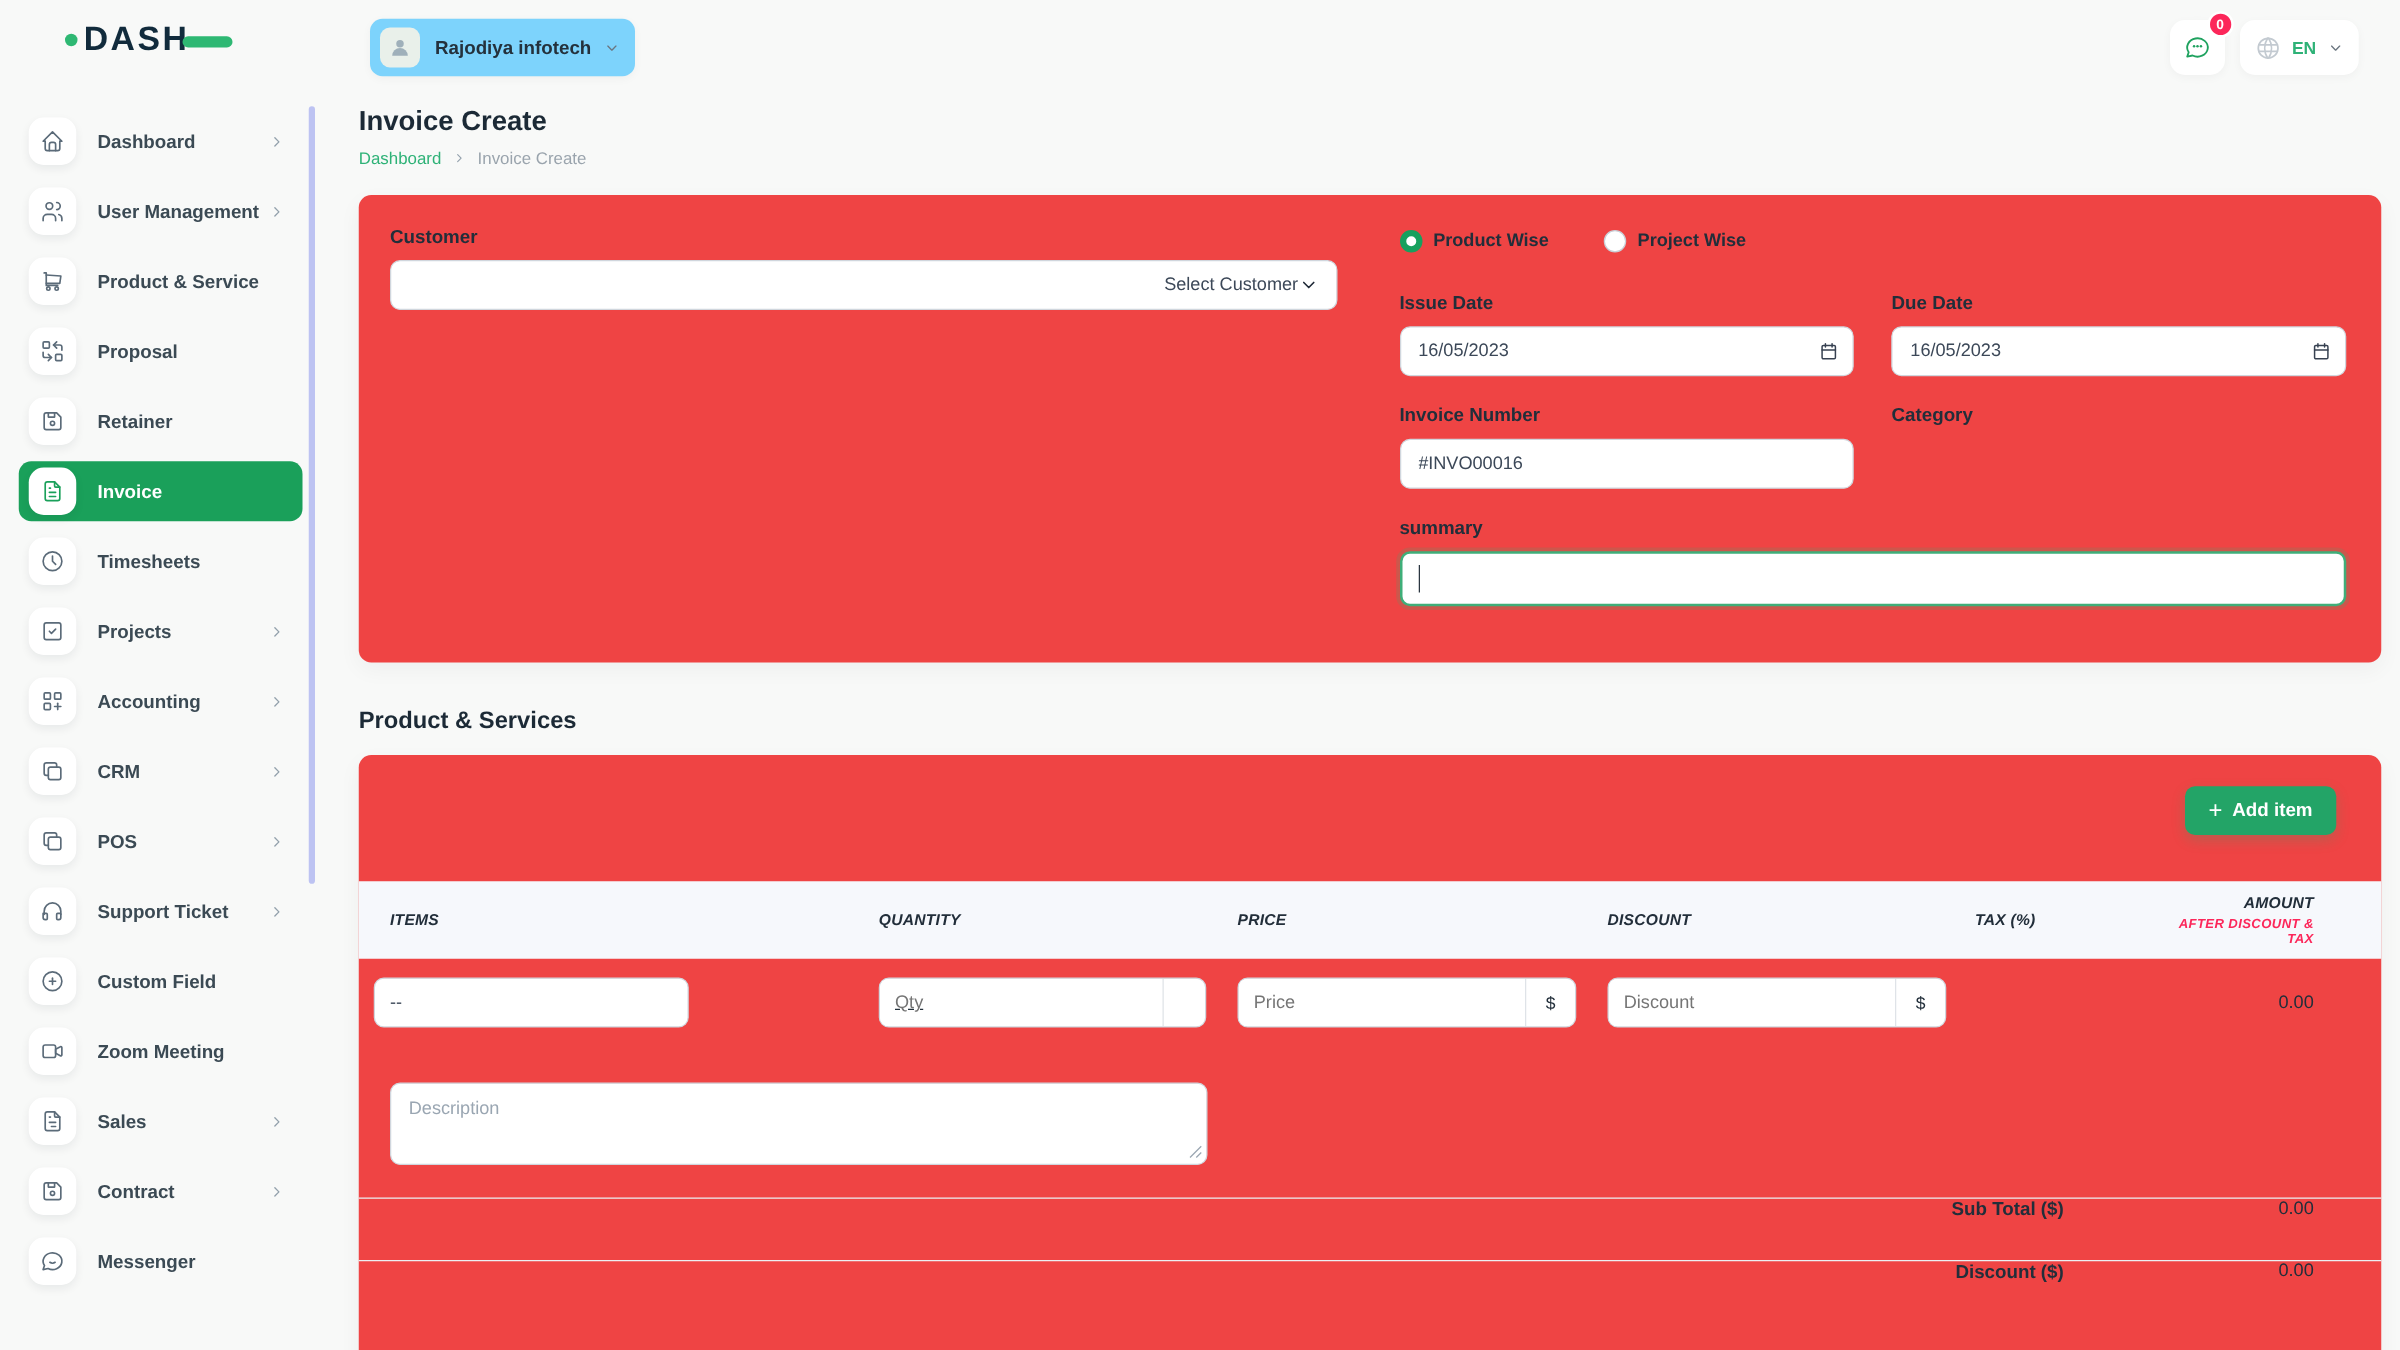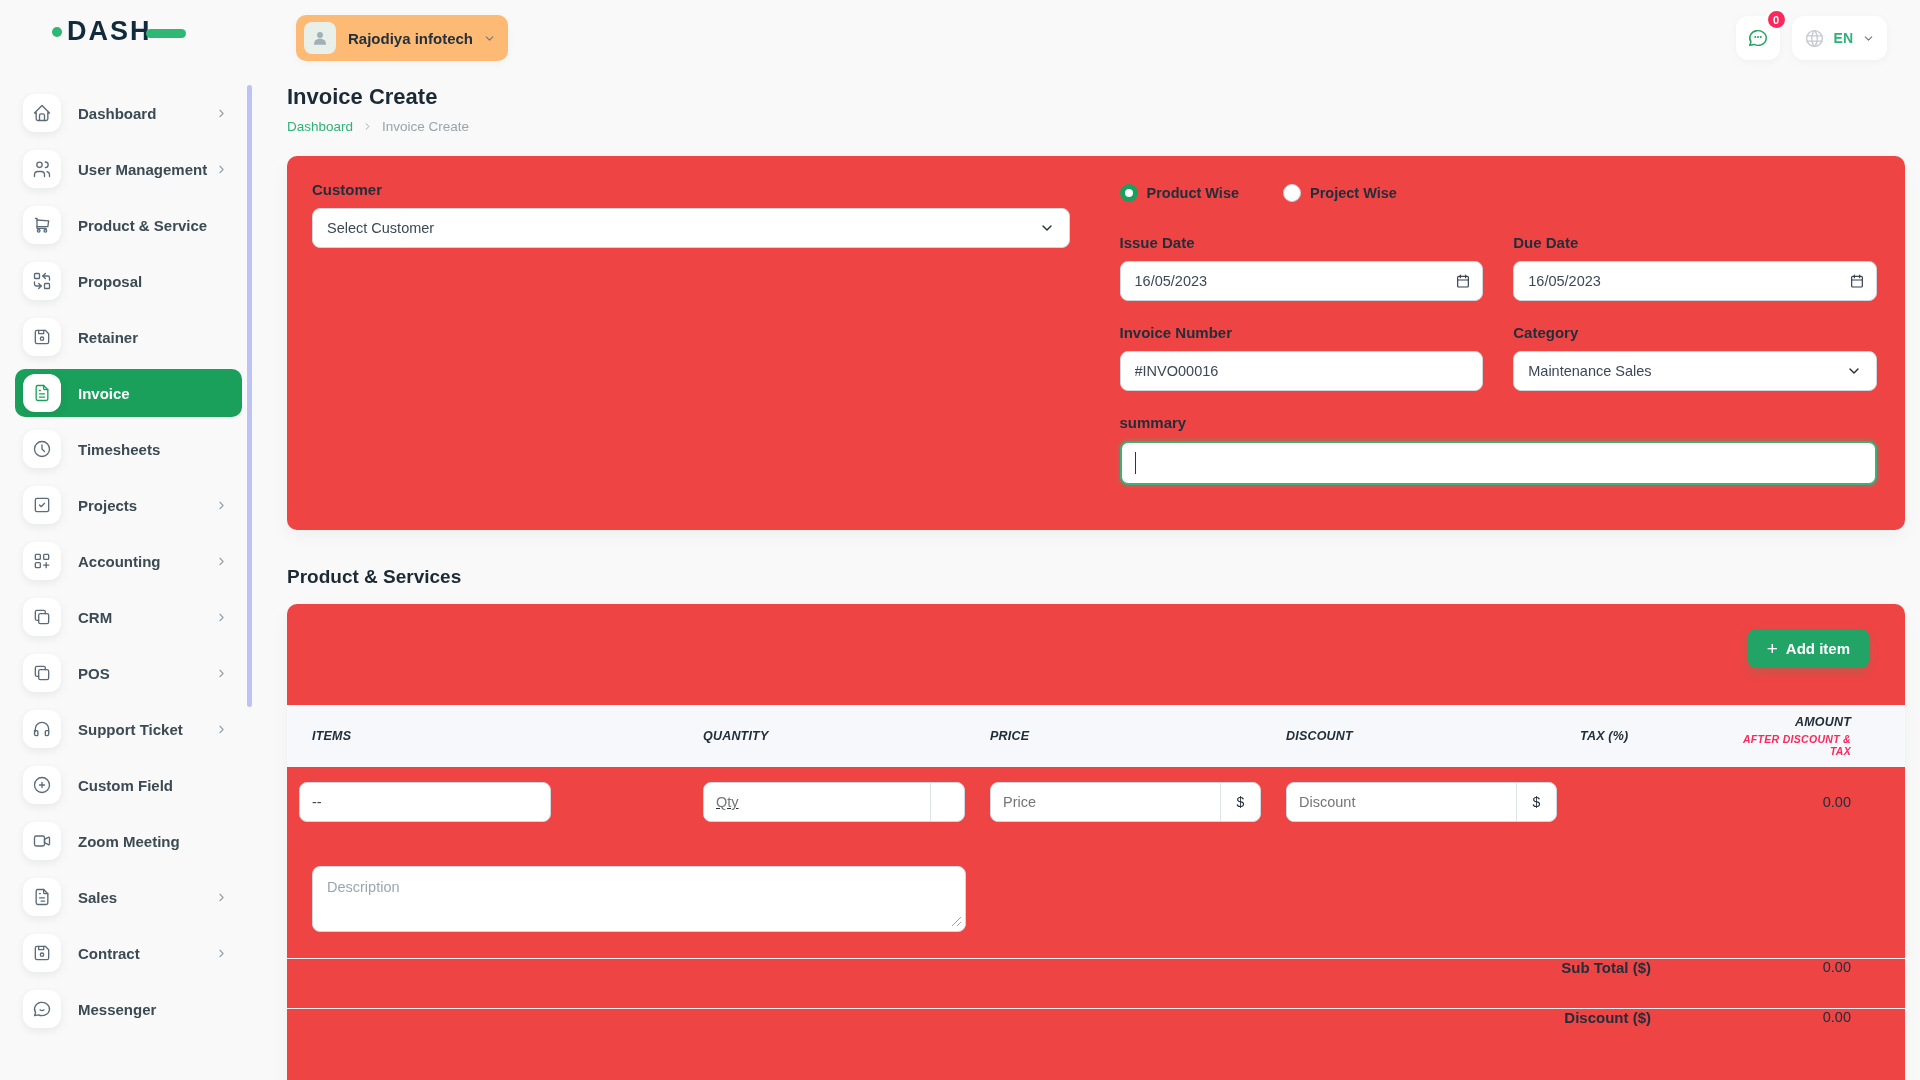--- a/index.html
+++ b/index.html
@@ -22,21 +22,21 @@
   .nav-label { margin-left:17px; font-size:15px; font-weight:600; color:#3b4a54; flex:1; }
   .nav-item.active { background:#1aa05a; }
   .nav-item.active .nav-label { color:#ffffff; }
   .nav-item.active .ic { stroke:#1aa05a; }
   .side-scroll { position:absolute; right:3px; top:85px; width:5px; height:622px; border-radius:3px; background:#bdc3f2; }
 
   
   .main { margin-left:255px; padding:0 15px 0 32px; }
 
   .topbar { height:70px; display:flex; align-items:center; justify-content:space-between; padding-top:6px; }
-  .user-pill { display:flex; align-items:center; background:#fdba74; border-radius:10px; padding:7px 12px 7px 8px; margin-left:9px; box-shadow:0 2px 8px rgba(0,0,0,.04); cursor:pointer; }
+  .user-pill { display:flex; align-items:center; background:#7dd3fc; border-radius:10px; padding:7px 12px 7px 8px; margin-left:9px; box-shadow:0 2px 8px rgba(0,0,0,.04); cursor:pointer; }
   .avatar { width:32px; height:32px; border-radius:8px; background:#e9f0ea; display:flex; align-items:center; justify-content:center; }
   .user-name { margin:0 10px 0 12px; font-size:15px; font-weight:600; color:#24313c; }
   .top-right { display:flex; align-items:center; gap:12px; margin-right:18px; }
   .chat-btn { position:relative; width:44px; height:44px; background:#fff; border-radius:12px; display:flex; align-items:center; justify-content:center; box-shadow:0 2px 8px rgba(0,0,0,.04); cursor:pointer; }
   .chat-btn .ic { stroke:#1fa25f; width:22px; height:22px; }
   .badge { position:absolute; top:-7px; right:-7px; min-width:21px; height:21px; border-radius:50%; background:#fc275a; border:2px solid #fff; color:#fff; font-size:11px; font-weight:700; display:flex; align-items:center; justify-content:center; }
   .lang-pill { height:44px; background:#fff; border-radius:12px; display:flex; align-items:center; gap:9px; padding:0 12px; box-shadow:0 2px 8px rgba(0,0,0,.04); cursor:pointer; }
   .lang-pill .globe { stroke:#c3cad1; width:21px; height:21px; }
   .lang-code { font-size:14px; font-weight:700; color:#2eb277; }
 
@@ -45,21 +45,21 @@
   .crumb-link { color:#2eb277; cursor:pointer; }
   .crumb-cur { color:#9aa4ad; }
 
   .card { background:#ef4444; border-radius:10px; box-shadow:0 6px 18px rgba(16,24,40,.045); }
 
   
   .form-card { margin-top:22px; padding:25px 28px 45px 25px; display:grid; grid-template-columns:1fr 1fr; column-gap:50px; }
   .field-label { font-size:15px; font-weight:700; color:#222e3a; margin-bottom:10px; display:block; }
   .field-label.lc { text-transform:lowercase; }
   .inp, .sel { width:100%; height:40px; border:1px solid #d0d6dd; border-radius:8px; background:#fff; font-size:14.5px; color:#3c4858; padding:0 14px; display:flex; align-items:center; font-family:inherit; }
-  .sel { justify-content:space-between; cursor:pointer;gap:12px; }
+  .sel { justify-content:flex-end; cursor:pointer; }
   .sel .chev-dark { width:16px; height:16px; stroke:#1f2937; stroke-width:2; fill:none; stroke-linecap:round; stroke-linejoin:round; }
   .radio-row { display:flex; align-items:center; gap:44px; margin-bottom:32px; margin-top:3px; }
   .radio-opt { display:flex; align-items:center; gap:9px; cursor:pointer; }
   .radio { width:18px; height:18px; border-radius:50%; background:#fff; }
   .radio.on { border:5px solid #17a05e; }
   .radio.off { border:1.5px solid #c9d0d8; }
   .radio-label { font-size:14.5px; font-weight:600; color:#222e3a; }
   .two-col { display:grid; grid-template-columns:1fr 1fr; column-gap:30px; margin-bottom:23px; }
   .inp-wrap { position:relative; }
   .inp-wrap .inp { width:100%; }
@@ -440,26 +440,20 @@
         </div>
       </div>
 
       <div class="two-col">
         <div>
           <label class="field-label">Invoice Number</label>
           <input class="inp" type="text" value="#INVO00016" style="">
         </div>
         <div>
           <label class="field-label">Category</label>
-          <div class="sel">
-            <span>Maintenance Sales</span>
-            <svg class="chev-dark" viewBox="0 0 24 24">
-                <path d="M6 9l6 6l6 -6"></path>
-              </svg>
-          </div>
         </div>
       </div>
 
       <div>
         <label class="field-label lc">summary</label>
         <div class="summary-box">
           <span class="caret"></span>
         </div>
       </div>
     </div>

